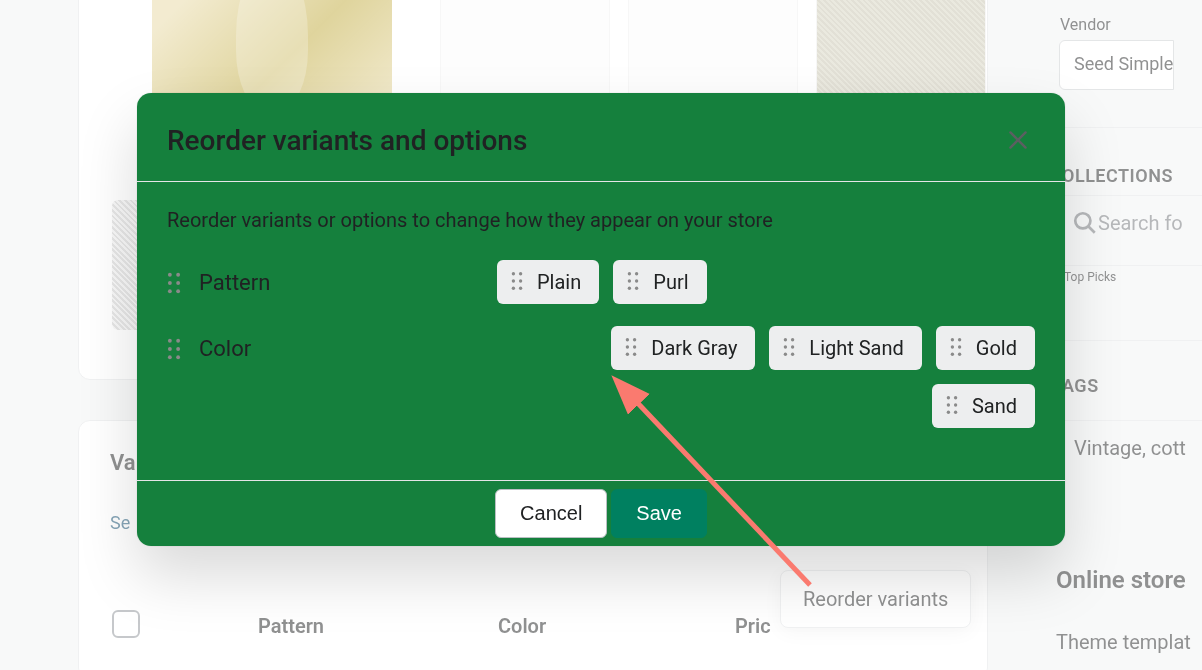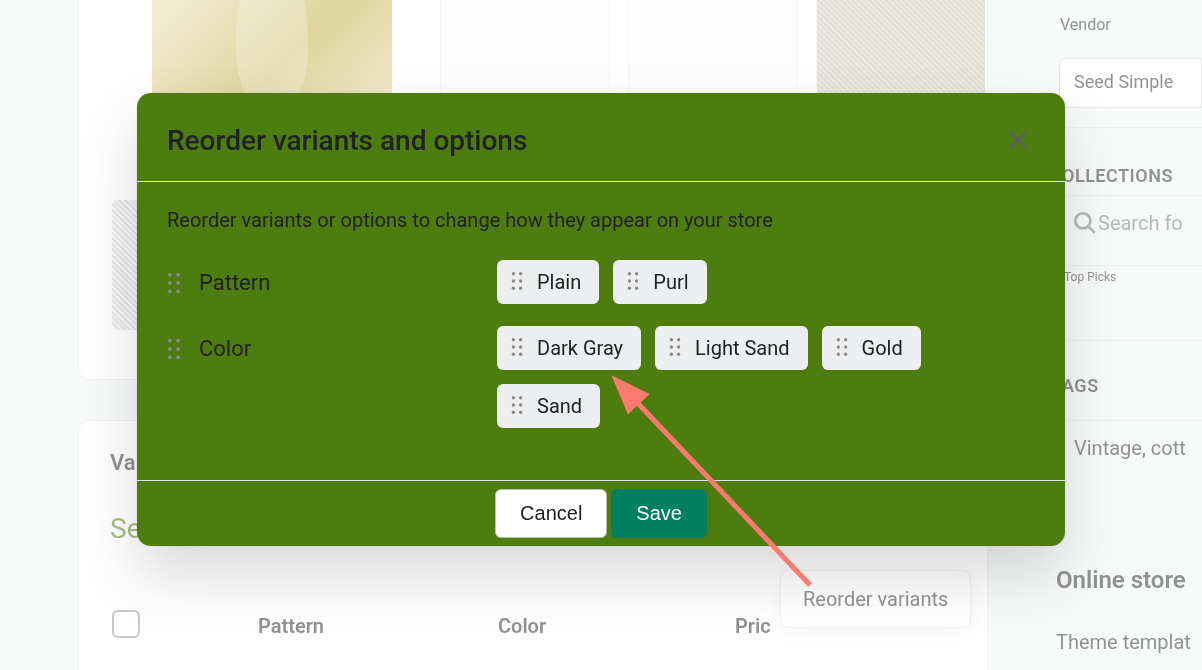--- a/index.html
+++ b/index.html
@@ -58,37 +58,37 @@
 
   .bg-lower-card {
     position:absolute;
     left:78px; top:420px;
     width:910px; height:260px;
     background:#fff;
     border:1px solid #e1e3e5;
     border-radius:12px;
   }
   .bg-lower-title { position:absolute; left:110px; top:450px; font-size:22px; font-weight:600; color:#202223; }
-  .bg-lower-sub { position:absolute; left:110px; top:512px; font-size:28px; color:#4d7c0f; }
+  .bg-lower-sub { position:absolute; left:110px; top:512px; font-size:18px; color:#0c4a6e; }
   .bg-checkbox {
     position:absolute; left:112px; top:610px;
     width:28px; height:28px; border:2px solid #8c9196; border-radius:6px;
   }
   .bg-col { position:absolute; top:614px; font-size:20px; font-weight:600; color:#202223; }
   .bg-col.pattern{ left:258px; } .bg-col.color{ left:498px; } .bg-col.price{ left:735px; }
 
   .bg-reorder-popover {
     position:absolute; left:780px; top:570px;
     background:#fff; border:1px solid #e1e3e5; border-radius:8px;
     padding:16px 22px; font-size:20px; color:#202223;
     box-shadow: 0 4px 20px rgba(0,0,0,0.08);
   }
   .bg-vendor-lbl { position:absolute; right:20px; top:15px; }
   .bg-vendor-field {
-    position:absolute; left:1059px; top:58px; width:143px; height:50px;
+    position:absolute; left:1059px; top:40px; width:115px; height:50px;
     background:#fff; border:1px solid #c9cccf; border-radius:6px 0 0 6px;
     padding:12px 14px; font-size:18px; white-space:nowrap; overflow:hidden;
   }
   .bg-sect { position:absolute; left:1062px; font-size:18px; font-weight:600; letter-spacing:0.5px; color:#202223; }
   .bg-sect.collections{ top:165px; } .bg-sect.tags{ top:375px; }
   .bg-hr { position:absolute; left:1062px; width:140px; height:1px; background:#e1e3e5; }
   .bg-hr.h1{top:127px;} .bg-hr.h2{top:195px;} .bg-hr.h3{top:265px;} .bg-hr.h4{top:340px;} .bg-hr.h5{top:420px;}
   .bg-search-row { position:absolute; left:1072px; top:210px; display:flex; align-items:center; gap:0; font-size:20px; color:#6d7175; }
   .bg-toppicks { position:absolute; left:1064px; top:270px; font-size:12px; }
   .bg-tagsfield { position:absolute; left:1074px; top:436px; font-size:20px; color:#202223; white-space:nowrap; }
@@ -99,38 +99,38 @@
   .scrim {
     position:absolute; inset:0;
     background: rgba(255,255,255,0.5);
   }
 
   
   .modal {
     position:absolute;
     left:137px; top:93px;
     width:928px;
-    background:#4d7c0f;
+    background:#15803d;
     border-radius:14px;
     box-shadow: 0 30px 60px rgba(0,0,0,0.15), 0 0 0 1px rgba(0,0,0,0.03);
   }
   .modal-header {
     display:flex; align-items:center; justify-content:space-between;
     padding:30px 30px 24px 30px;
     border-bottom:1px solid #e4e5e7;
   }
   .modal-title { font-size:28px; font-weight:500; color:#202223; }
   .modal-close { cursor:pointer; line-height:0; color:#5c5f62; padding:4px; }
 
   .modal-body { padding:26px 30px 30px 30px; }
   .description { font-size:20px; color:#202223; margin-bottom:28px; }
 
   .option-row { display:flex; align-items:flex-start; margin-bottom:22px; }
   .option-label { display:flex; align-items:center; gap:18px; width:330px; flex-shrink:0; font-size:22px; color:#202223; padding-top:10px; }
-  .option-values { display:flex; flex-wrap:wrap; gap:14px; }
+  .option-values { display:flex; flex-wrap:wrap; gap:14px;justify-content:flex-end; }
   .chip {
     display:inline-flex; align-items:center; gap:12px;
     background:#edeeef; border-radius:6px;
     padding:10px 18px 10px 14px;
     font-size:20px; color:#202223;
     cursor:grab;
   }
 
   .drag-dots { width:14px; height:22px; line-height:0; color:#8a8a8a; flex-shrink:0; }
 

